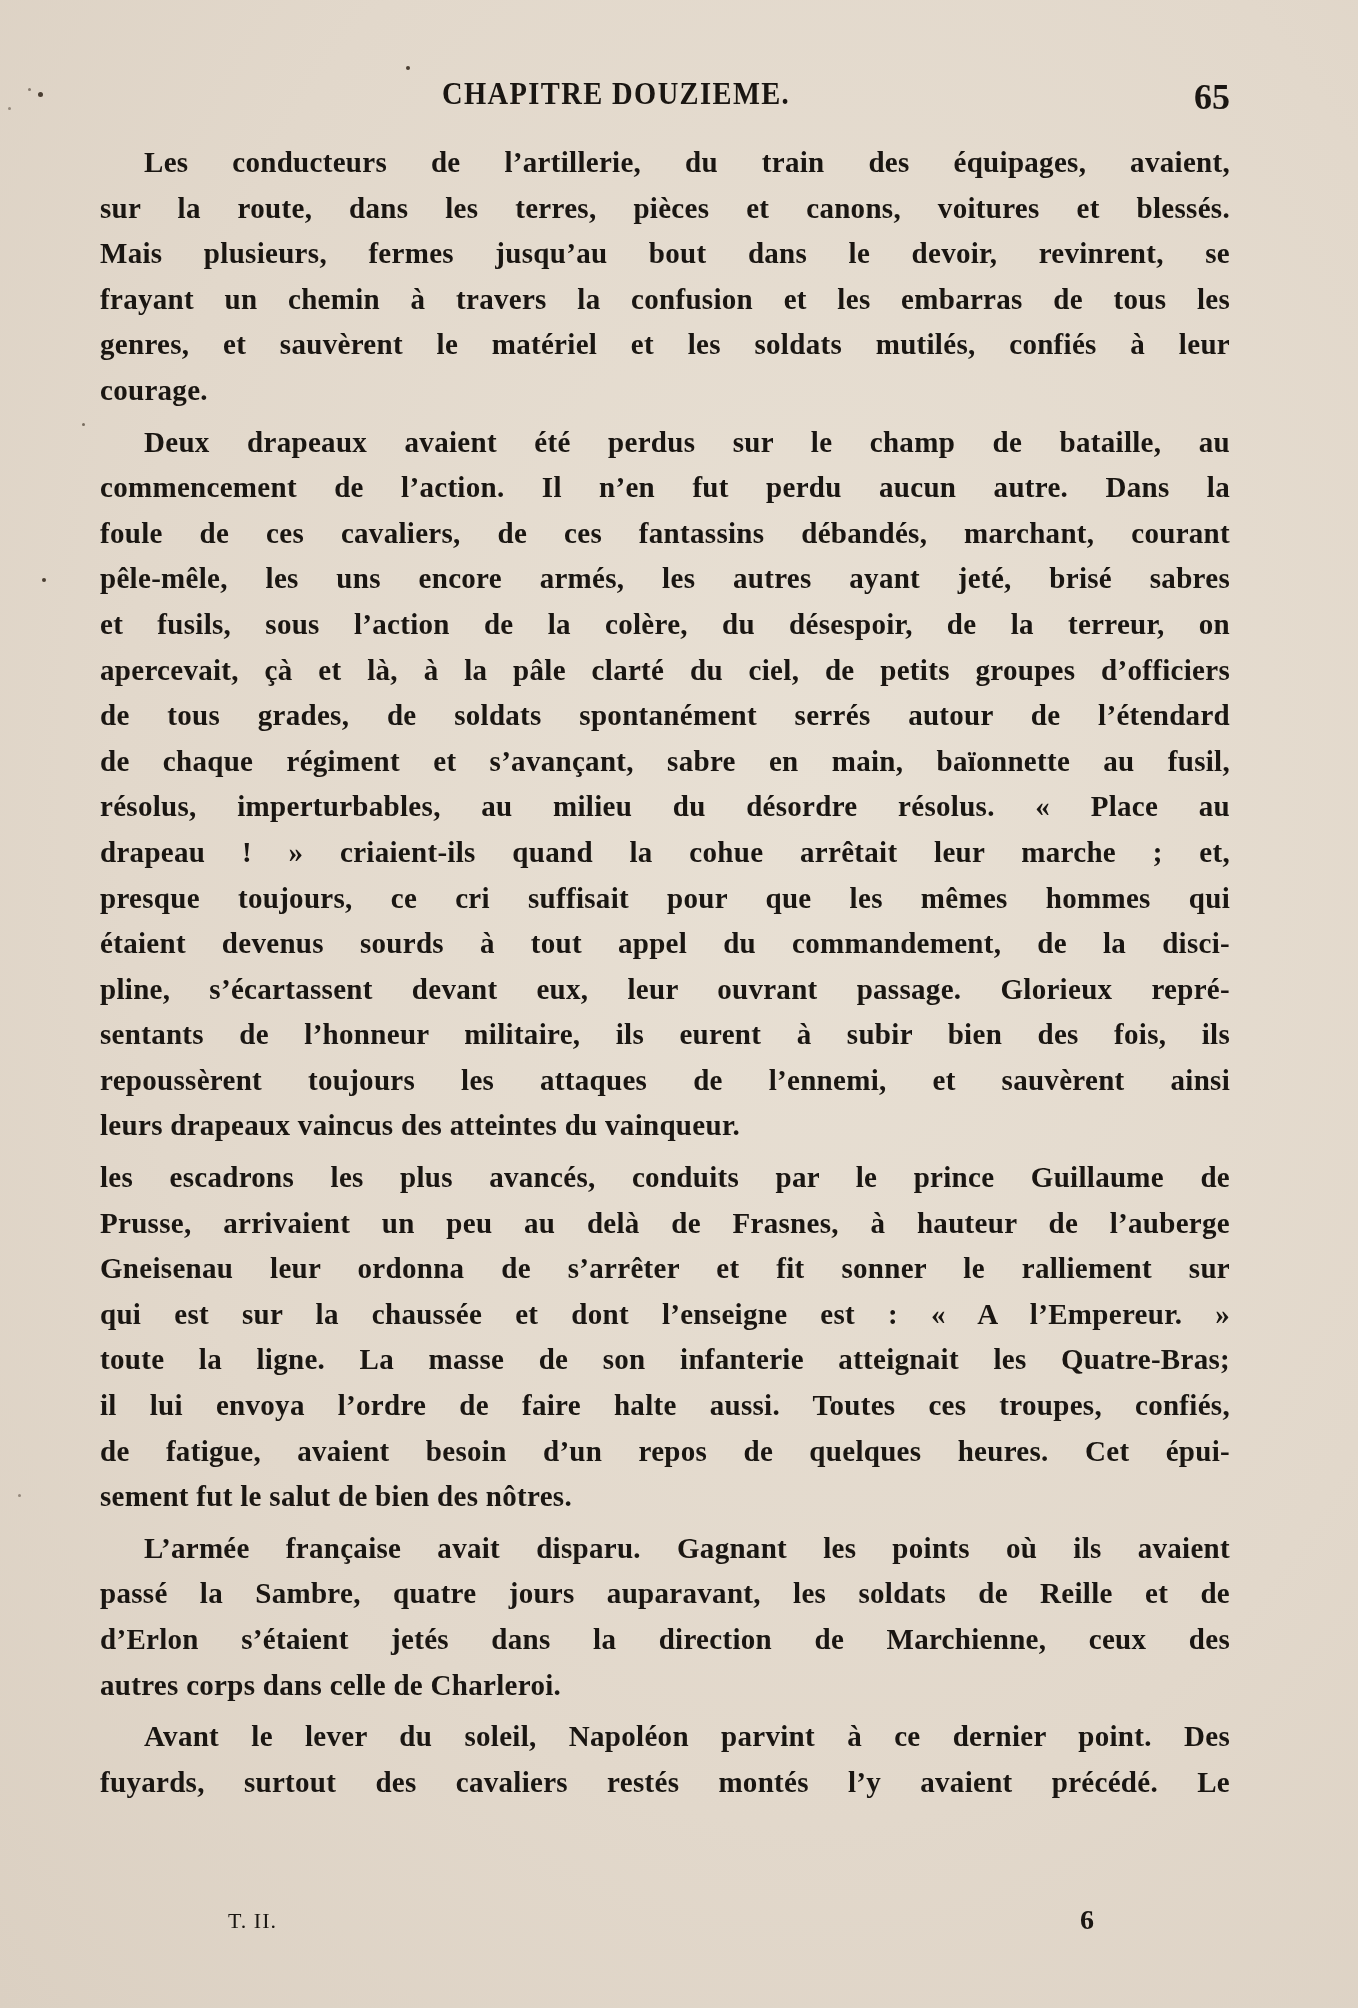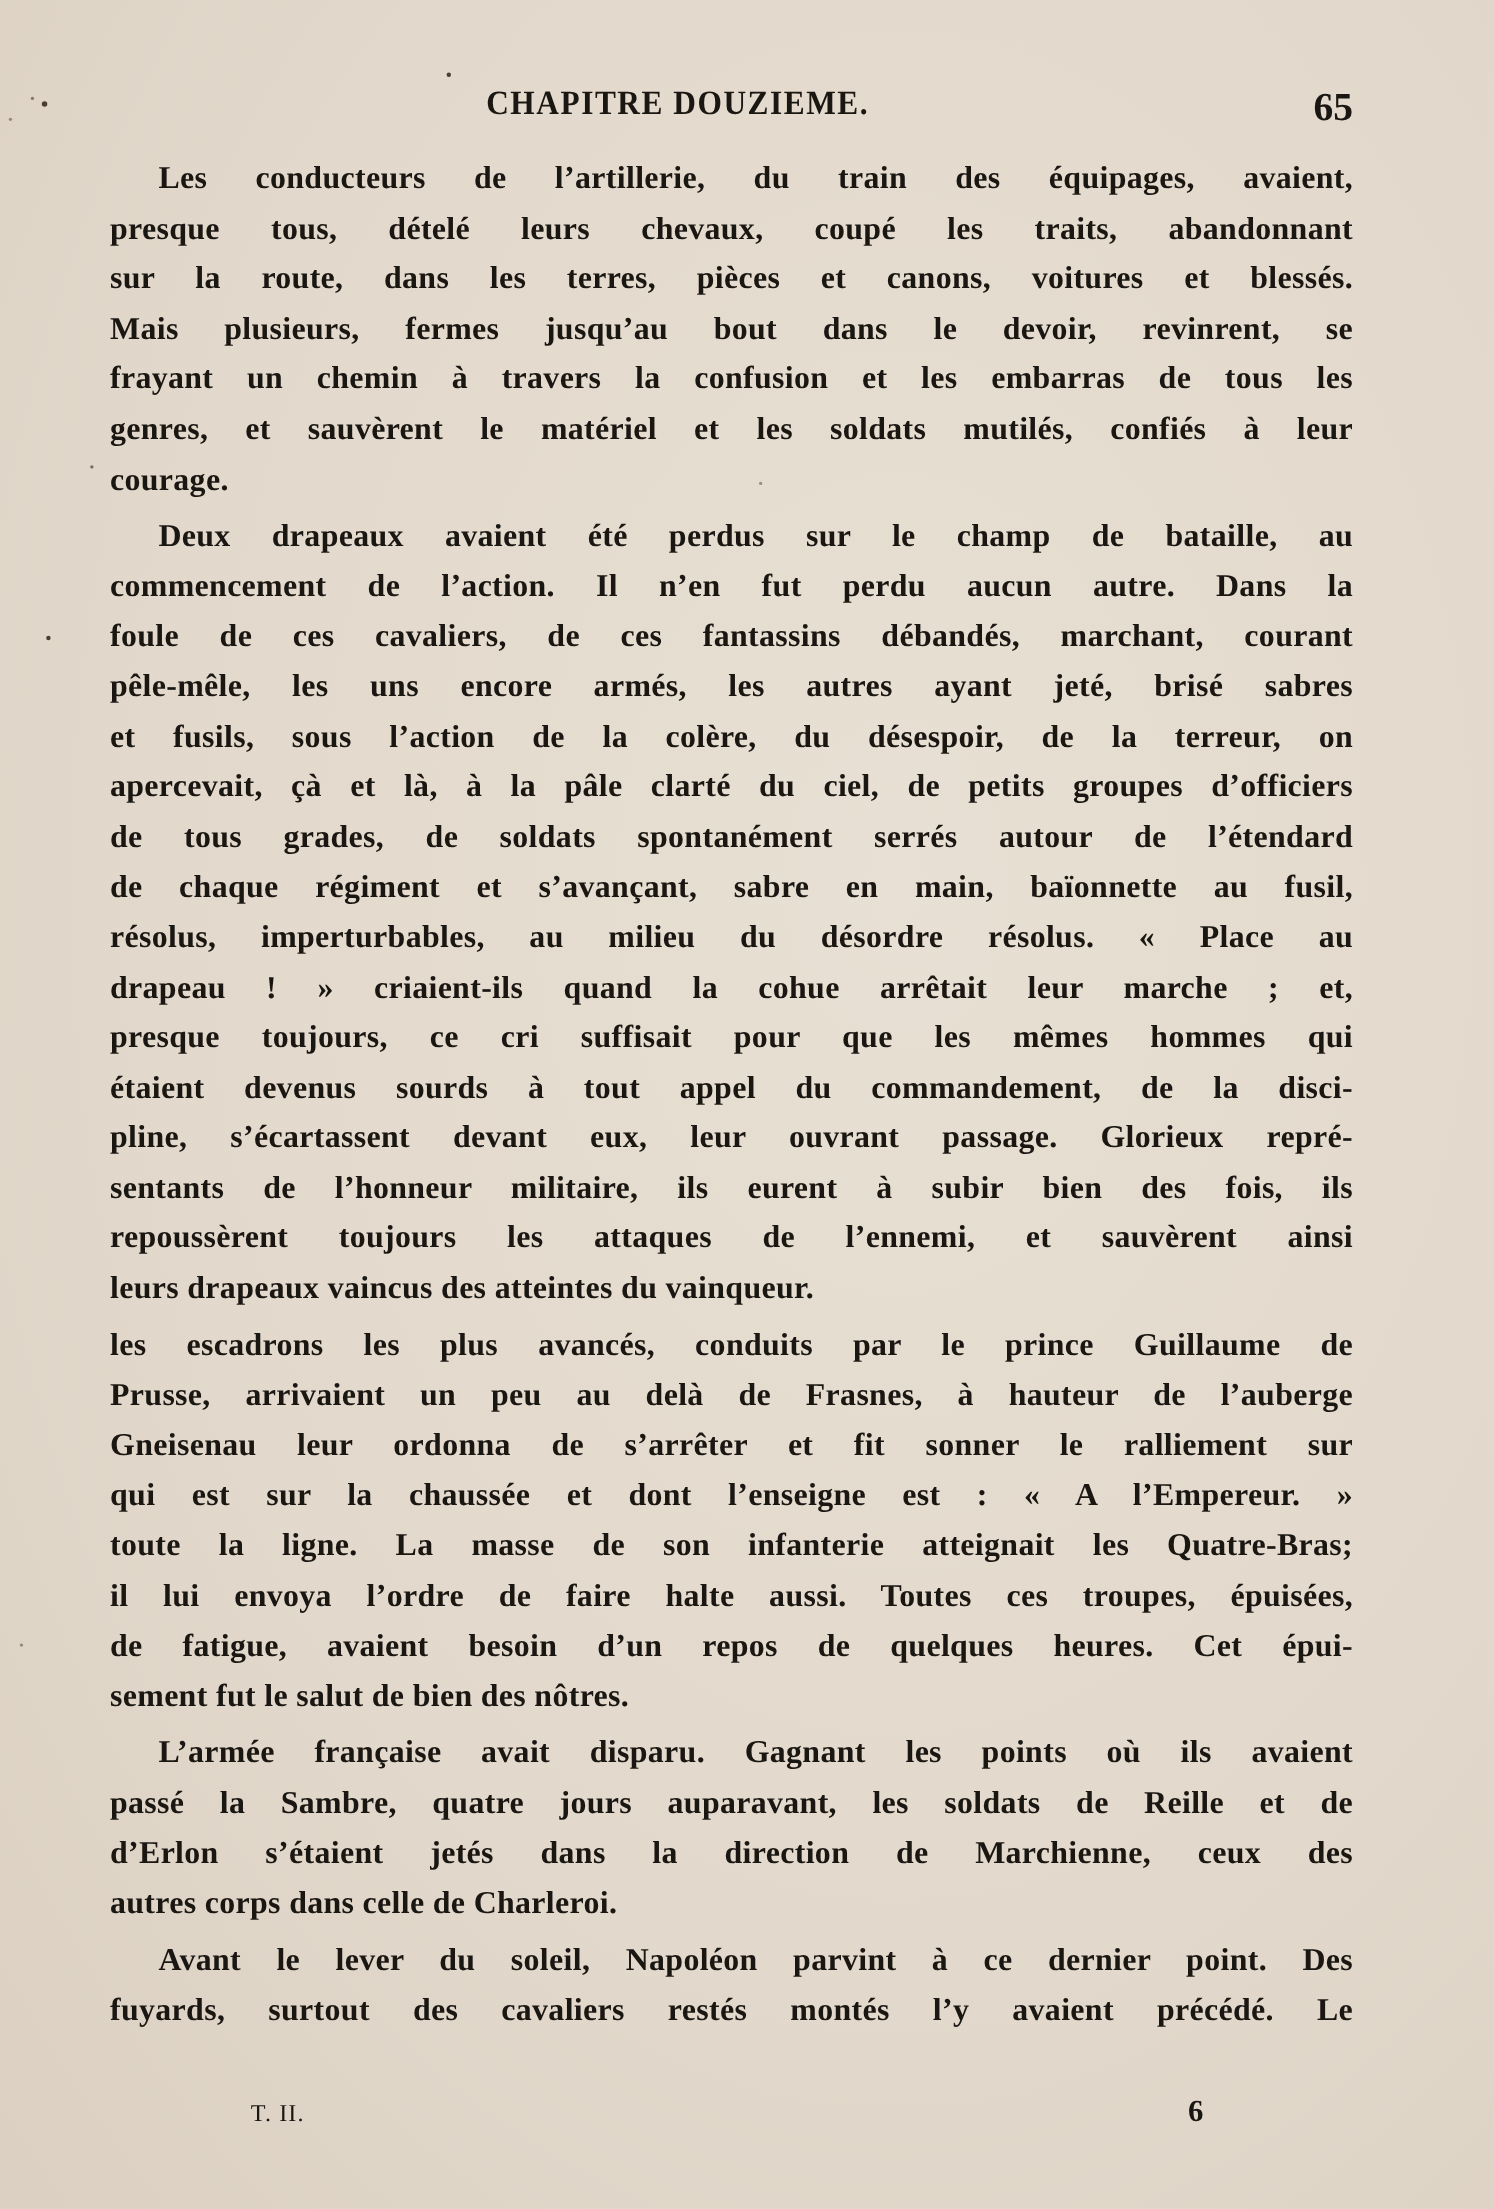--- a/index.html
+++ b/index.html
@@ -105,21 +105,20 @@
 <div class="page">
 
   <div class="running-head">
     <span class="title">CHAPITRE DOUZIEME.</span>
     <span class="folio">65</span>
   </div>
 
   <div class="body-text" id="body-text">
       <div>
         <div class="line indent">Les conducteurs de l’artillerie, du train des équipages, avaient,</div>
-        <div class="line">presque tous, dételé leurs chevaux, coupé les traits, abandonnant</div>
         <div class="line">sur la route, dans les terres, pièces et canons, voitures et blessés.</div>
         <div class="line">Mais plusieurs, fermes jusqu’au bout dans le devoir, revinrent, se</div>
         <div class="line">frayant un chemin à travers la confusion et les embarras de tous les</div>
         <div class="line">genres, et sauvèrent le matériel et les soldats mutilés, confiés à leur</div>
         <div class="line last">courage.</div>
       </div>
       <div class="para-gap"></div>
       <div>
         <div class="line indent">Deux drapeaux avaient été perdus sur le champ de bataille, au</div>
         <div class="line">commencement de l’action. Il n’en fut perdu aucun autre. Dans la</div>
@@ -138,21 +137,21 @@
         <div class="line">repoussèrent toujours les attaques de l’ennemi, et sauvèrent ainsi</div>
         <div class="line last">leurs drapeaux vaincus des atteintes du vainqueur.</div>
       </div>
       <div class="para-gap"></div>
       <div>
         <div class="line">les escadrons les plus avancés, conduits par le prince Guillaume de</div>
         <div class="line">Prusse, arrivaient un peu au delà de Frasnes, à hauteur de l’auberge</div>
         <div class="line">Gneisenau leur ordonna de s’arrêter et fit sonner le ralliement sur</div>
         <div class="line">qui est sur la chaussée et dont l’enseigne est : « A l’Empereur. »</div>
         <div class="line">toute la ligne. La masse de son infanterie atteignait les Quatre-Bras;</div>
-        <div class="line">il lui envoya l’ordre de faire halte aussi. Toutes ces troupes, épuisées,</div>
+        <div class="line">il lui envoya l’ordre de faire halte aussi. Toutes ces troupes, confiés,</div>
         <div class="line">de fatigue, avaient besoin d’un repos de quelques heures. Cet épui-</div>
         <div class="line last">sement fut le salut de bien des nôtres.</div>
       </div>
       <div class="para-gap"></div>
       <div>
         <div class="line indent">L’armée française avait disparu. Gagnant les points où ils avaient</div>
         <div class="line">passé la Sambre, quatre jours auparavant, les soldats de Reille et de</div>
         <div class="line">d’Erlon s’étaient jetés dans la direction de Marchienne, ceux des</div>
         <div class="line last">autres corps dans celle de Charleroi.</div>
       </div>

